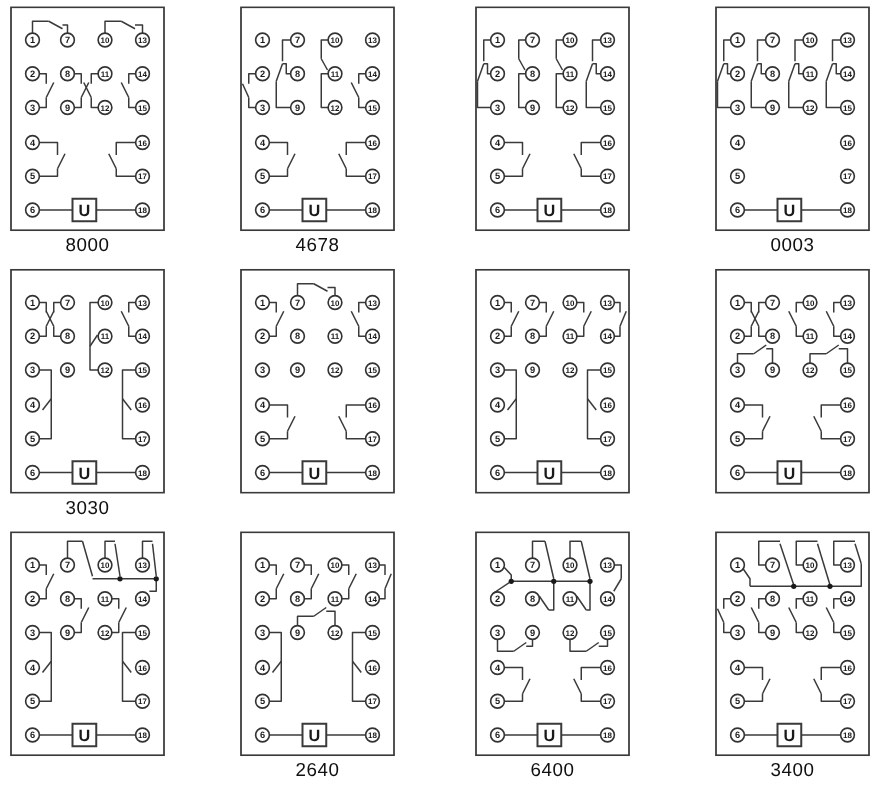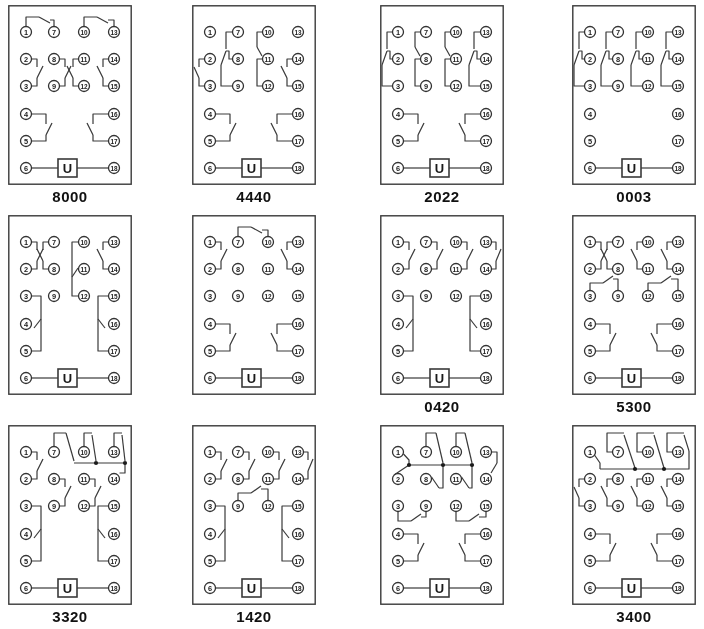--- a/index.html
+++ b/index.html
@@ -21,21 +21,21 @@
     position: absolute;
     width: 124px;
   }
   .panel svg {
     display: block;
   }
   .panel-label {
     width: 124px;
     text-align: center;
     font-size: 15px;
-    font-weight: 700;
+    font-weight: 400;
     color: #111111;
     margin-top: 3px;
     letter-spacing: 0.5px;
   }
 </style>
 </head>
 <body>
 
 <div id="diagram-grid">
     <div class="panel" style="left: 8px; top: 5px;">
@@ -164,21 +164,21 @@
         <text x="18" y="138.6" text-anchor="middle" font-size="7.4" font-weight="bold" fill="#1a1a1a" font-family="&quot;Liberation Sans&quot;, sans-serif">5</text>
         <circle cx="106" cy="136" r="5.5" fill="#ffffff" stroke="#333333" stroke-width="1.3"></circle>
         <text x="106" y="138.6" text-anchor="middle" font-size="6.4" font-weight="bold" fill="#1a1a1a" font-family="&quot;Liberation Sans&quot;, sans-serif">17</text>
         <circle cx="18" cy="163" r="5.5" fill="#ffffff" stroke="#333333" stroke-width="1.3"></circle>
         <text x="18" y="165.6" text-anchor="middle" font-size="7.4" font-weight="bold" fill="#1a1a1a" font-family="&quot;Liberation Sans&quot;, sans-serif">6</text>
         <circle cx="106" cy="163" r="5.5" fill="#ffffff" stroke="#333333" stroke-width="1.3"></circle>
         <text x="106" y="165.6" text-anchor="middle" font-size="6.4" font-weight="bold" fill="#1a1a1a" font-family="&quot;Liberation Sans&quot;, sans-serif">18</text>
         <rect x="50" y="154" width="19" height="18" fill="#ffffff" stroke="#3a3a3a" stroke-width="1.6"></rect>
         <text x="59.5" y="168" text-anchor="middle" font-size="13" font-weight="bold" fill="#1a1a1a" font-family="&quot;Liberation Sans&quot;, sans-serif">U</text>
       </svg>
-      <div class="panel-label">4440</div>
+      <div class="panel-label">4678</div>
     </div>
     <div class="panel" style="left: 380px; top: 5px;">
       <svg width="124" height="180" viewBox="0 0 124 180">
         <rect x="0.8" y="0.8" width="122.4" height="178.4" fill="none" stroke="#3a3a3a" stroke-width="1.4"></rect>
         <path d="M12.5,27 H7 V44" fill="none" stroke="#3a3a3a" stroke-width="1.2" stroke-linejoin="round"></path>
         <path d="M12.5,54 H10 V46 H7" fill="none" stroke="#3a3a3a" stroke-width="1.2" stroke-linejoin="round"></path>
         <path d="M7,46 L2,60" fill="none" stroke="#3a3a3a" stroke-width="1.2" stroke-linejoin="round"></path>
         <path d="M2,60 V81 H12.5" fill="none" stroke="#3a3a3a" stroke-width="1.2" stroke-linejoin="round"></path>
         <path d="M40.5,27 H35 V42" fill="none" stroke="#3a3a3a" stroke-width="1.2" stroke-linejoin="round"></path>
         <path d="M35,42 L40,51" fill="none" stroke="#3a3a3a" stroke-width="1.2" stroke-linejoin="round"></path>
@@ -230,21 +230,20 @@
         <text x="18" y="138.6" text-anchor="middle" font-size="7.4" font-weight="bold" fill="#1a1a1a" font-family="&quot;Liberation Sans&quot;, sans-serif">5</text>
         <circle cx="106" cy="136" r="5.5" fill="#ffffff" stroke="#333333" stroke-width="1.3"></circle>
         <text x="106" y="138.6" text-anchor="middle" font-size="6.4" font-weight="bold" fill="#1a1a1a" font-family="&quot;Liberation Sans&quot;, sans-serif">17</text>
         <circle cx="18" cy="163" r="5.5" fill="#ffffff" stroke="#333333" stroke-width="1.3"></circle>
         <text x="18" y="165.6" text-anchor="middle" font-size="7.4" font-weight="bold" fill="#1a1a1a" font-family="&quot;Liberation Sans&quot;, sans-serif">6</text>
         <circle cx="106" cy="163" r="5.5" fill="#ffffff" stroke="#333333" stroke-width="1.3"></circle>
         <text x="106" y="165.6" text-anchor="middle" font-size="6.4" font-weight="bold" fill="#1a1a1a" font-family="&quot;Liberation Sans&quot;, sans-serif">18</text>
         <rect x="50" y="154" width="19" height="18" fill="#ffffff" stroke="#3a3a3a" stroke-width="1.6"></rect>
         <text x="59.5" y="168" text-anchor="middle" font-size="13" font-weight="bold" fill="#1a1a1a" font-family="&quot;Liberation Sans&quot;, sans-serif">U</text>
       </svg>
-      <div class="panel-label">2022</div>
     </div>
     <div class="panel" style="left: 572px; top: 5px;">
       <svg width="124" height="180" viewBox="0 0 124 180">
         <rect x="0.8" y="0.8" width="122.4" height="178.4" fill="none" stroke="#3a3a3a" stroke-width="1.4"></rect>
         <path d="M12.5,27 H7 V44" fill="none" stroke="#3a3a3a" stroke-width="1.2" stroke-linejoin="round"></path>
         <path d="M12.5,54 H10 V46 H7" fill="none" stroke="#3a3a3a" stroke-width="1.2" stroke-linejoin="round"></path>
         <path d="M7,46 L2,60" fill="none" stroke="#3a3a3a" stroke-width="1.2" stroke-linejoin="round"></path>
         <path d="M2,60 V81 H12.5" fill="none" stroke="#3a3a3a" stroke-width="1.2" stroke-linejoin="round"></path>
         <path d="M40.5,27 H34 V44" fill="none" stroke="#3a3a3a" stroke-width="1.2" stroke-linejoin="round"></path>
         <path d="M40.5,54 H37 V46 H34" fill="none" stroke="#3a3a3a" stroke-width="1.2" stroke-linejoin="round"></path>
@@ -353,20 +352,21 @@
         <text x="18" y="138.6" text-anchor="middle" font-size="7.4" font-weight="bold" fill="#1a1a1a" font-family="&quot;Liberation Sans&quot;, sans-serif">5</text>
         <circle cx="106" cy="136" r="5.5" fill="#ffffff" stroke="#333333" stroke-width="1.3"></circle>
         <text x="106" y="138.6" text-anchor="middle" font-size="6.4" font-weight="bold" fill="#1a1a1a" font-family="&quot;Liberation Sans&quot;, sans-serif">17</text>
         <circle cx="18" cy="163" r="5.5" fill="#ffffff" stroke="#333333" stroke-width="1.3"></circle>
         <text x="18" y="165.6" text-anchor="middle" font-size="7.4" font-weight="bold" fill="#1a1a1a" font-family="&quot;Liberation Sans&quot;, sans-serif">6</text>
         <circle cx="106" cy="163" r="5.5" fill="#ffffff" stroke="#333333" stroke-width="1.3"></circle>
         <text x="106" y="165.6" text-anchor="middle" font-size="6.4" font-weight="bold" fill="#1a1a1a" font-family="&quot;Liberation Sans&quot;, sans-serif">18</text>
         <rect x="50" y="154" width="19" height="18" fill="#ffffff" stroke="#3a3a3a" stroke-width="1.6"></rect>
         <text x="59.5" y="168" text-anchor="middle" font-size="13" font-weight="bold" fill="#1a1a1a" font-family="&quot;Liberation Sans&quot;, sans-serif">U</text>
       </svg>
+      <div class="panel-label">3030</div>
     </div>
     <div class="panel" style="left: 192px; top: 215px;">
       <svg width="124" height="180" viewBox="0 0 124 180">
         <rect x="0.8" y="0.8" width="122.4" height="178.4" fill="none" stroke="#3a3a3a" stroke-width="1.4"></rect>
         <path d="M23.5,27 H29 V35" fill="none" stroke="#3a3a3a" stroke-width="1.2" stroke-linejoin="round"></path>
         <path d="M29,46 L35,34" fill="none" stroke="#3a3a3a" stroke-width="1.2" stroke-linejoin="round"></path>
         <path d="M23.5,54 H29 V46" fill="none" stroke="#3a3a3a" stroke-width="1.2" stroke-linejoin="round"></path>
         <path d="M46,21.5 V12 H59" fill="none" stroke="#3a3a3a" stroke-width="1.2" stroke-linejoin="round"></path>
         <path d="M59,12 L70,18" fill="none" stroke="#3a3a3a" stroke-width="1.2" stroke-linejoin="round"></path>
         <path d="M76,21.5 V15 H70" fill="none" stroke="#3a3a3a" stroke-width="1.2" stroke-linejoin="round"></path>
@@ -474,21 +474,20 @@
         <text x="18" y="138.6" text-anchor="middle" font-size="7.4" font-weight="bold" fill="#1a1a1a" font-family="&quot;Liberation Sans&quot;, sans-serif">5</text>
         <circle cx="106" cy="136" r="5.5" fill="#ffffff" stroke="#333333" stroke-width="1.3"></circle>
         <text x="106" y="138.6" text-anchor="middle" font-size="6.4" font-weight="bold" fill="#1a1a1a" font-family="&quot;Liberation Sans&quot;, sans-serif">17</text>
         <circle cx="18" cy="163" r="5.5" fill="#ffffff" stroke="#333333" stroke-width="1.3"></circle>
         <text x="18" y="165.6" text-anchor="middle" font-size="7.4" font-weight="bold" fill="#1a1a1a" font-family="&quot;Liberation Sans&quot;, sans-serif">6</text>
         <circle cx="106" cy="163" r="5.5" fill="#ffffff" stroke="#333333" stroke-width="1.3"></circle>
         <text x="106" y="165.6" text-anchor="middle" font-size="6.4" font-weight="bold" fill="#1a1a1a" font-family="&quot;Liberation Sans&quot;, sans-serif">18</text>
         <rect x="50" y="154" width="19" height="18" fill="#ffffff" stroke="#3a3a3a" stroke-width="1.6"></rect>
         <text x="59.5" y="168" text-anchor="middle" font-size="13" font-weight="bold" fill="#1a1a1a" font-family="&quot;Liberation Sans&quot;, sans-serif">U</text>
       </svg>
-      <div class="panel-label">0420</div>
     </div>
     <div class="panel" style="left: 572px; top: 215px;">
       <svg width="124" height="180" viewBox="0 0 124 180">
         <rect x="0.8" y="0.8" width="122.4" height="178.4" fill="none" stroke="#3a3a3a" stroke-width="1.4"></rect>
         <path d="M23.5,27 H29 V35" fill="none" stroke="#3a3a3a" stroke-width="1.2" stroke-linejoin="round"></path>
         <path d="M29,46 L35,34" fill="none" stroke="#3a3a3a" stroke-width="1.2" stroke-linejoin="round"></path>
         <path d="M23.5,54 H29 V46" fill="none" stroke="#3a3a3a" stroke-width="1.2" stroke-linejoin="round"></path>
         <path d="M40.5,27 H35 V35" fill="none" stroke="#3a3a3a" stroke-width="1.2" stroke-linejoin="round"></path>
         <path d="M35,46 L29,34" fill="none" stroke="#3a3a3a" stroke-width="1.2" stroke-linejoin="round"></path>
         <path d="M40.5,54 H35 V46" fill="none" stroke="#3a3a3a" stroke-width="1.2" stroke-linejoin="round"></path>
@@ -544,21 +543,20 @@
         <text x="18" y="138.6" text-anchor="middle" font-size="7.4" font-weight="bold" fill="#1a1a1a" font-family="&quot;Liberation Sans&quot;, sans-serif">5</text>
         <circle cx="106" cy="136" r="5.5" fill="#ffffff" stroke="#333333" stroke-width="1.3"></circle>
         <text x="106" y="138.6" text-anchor="middle" font-size="6.4" font-weight="bold" fill="#1a1a1a" font-family="&quot;Liberation Sans&quot;, sans-serif">17</text>
         <circle cx="18" cy="163" r="5.5" fill="#ffffff" stroke="#333333" stroke-width="1.3"></circle>
         <text x="18" y="165.6" text-anchor="middle" font-size="7.4" font-weight="bold" fill="#1a1a1a" font-family="&quot;Liberation Sans&quot;, sans-serif">6</text>
         <circle cx="106" cy="163" r="5.5" fill="#ffffff" stroke="#333333" stroke-width="1.3"></circle>
         <text x="106" y="165.6" text-anchor="middle" font-size="6.4" font-weight="bold" fill="#1a1a1a" font-family="&quot;Liberation Sans&quot;, sans-serif">18</text>
         <rect x="50" y="154" width="19" height="18" fill="#ffffff" stroke="#3a3a3a" stroke-width="1.6"></rect>
         <text x="59.5" y="168" text-anchor="middle" font-size="13" font-weight="bold" fill="#1a1a1a" font-family="&quot;Liberation Sans&quot;, sans-serif">U</text>
       </svg>
-      <div class="panel-label">5300</div>
     </div>
     <div class="panel" style="left: 8px; top: 425px;">
       <svg width="124" height="180" viewBox="0 0 124 180">
         <rect x="0.8" y="0.8" width="122.4" height="178.4" fill="none" stroke="#3a3a3a" stroke-width="1.4"></rect>
         <path d="M23.5,27 H29 V35" fill="none" stroke="#3a3a3a" stroke-width="1.2" stroke-linejoin="round"></path>
         <path d="M29,46 L35,34" fill="none" stroke="#3a3a3a" stroke-width="1.2" stroke-linejoin="round"></path>
         <path d="M23.5,54 H29 V46" fill="none" stroke="#3a3a3a" stroke-width="1.2" stroke-linejoin="round"></path>
         <path d="M46,21.5 V8 H58" fill="none" stroke="#3a3a3a" stroke-width="1.2" stroke-linejoin="round"></path>
         <path d="M58,8 L66,36" fill="none" stroke="#3a3a3a" stroke-width="1.2" stroke-linejoin="round"></path>
         <path d="M66,38 H117" fill="none" stroke="#3a3a3a" stroke-width="1.2" stroke-linejoin="round"></path>
@@ -613,21 +611,20 @@
         <text x="18" y="138.6" text-anchor="middle" font-size="7.4" font-weight="bold" fill="#1a1a1a" font-family="&quot;Liberation Sans&quot;, sans-serif">5</text>
         <circle cx="106" cy="136" r="5.5" fill="#ffffff" stroke="#333333" stroke-width="1.3"></circle>
         <text x="106" y="138.6" text-anchor="middle" font-size="6.4" font-weight="bold" fill="#1a1a1a" font-family="&quot;Liberation Sans&quot;, sans-serif">17</text>
         <circle cx="18" cy="163" r="5.5" fill="#ffffff" stroke="#333333" stroke-width="1.3"></circle>
         <text x="18" y="165.6" text-anchor="middle" font-size="7.4" font-weight="bold" fill="#1a1a1a" font-family="&quot;Liberation Sans&quot;, sans-serif">6</text>
         <circle cx="106" cy="163" r="5.5" fill="#ffffff" stroke="#333333" stroke-width="1.3"></circle>
         <text x="106" y="165.6" text-anchor="middle" font-size="6.4" font-weight="bold" fill="#1a1a1a" font-family="&quot;Liberation Sans&quot;, sans-serif">18</text>
         <rect x="50" y="154" width="19" height="18" fill="#ffffff" stroke="#3a3a3a" stroke-width="1.6"></rect>
         <text x="59.5" y="168" text-anchor="middle" font-size="13" font-weight="bold" fill="#1a1a1a" font-family="&quot;Liberation Sans&quot;, sans-serif">U</text>
       </svg>
-      <div class="panel-label">3320</div>
     </div>
     <div class="panel" style="left: 192px; top: 425px;">
       <svg width="124" height="180" viewBox="0 0 124 180">
         <rect x="0.8" y="0.8" width="122.4" height="178.4" fill="none" stroke="#3a3a3a" stroke-width="1.4"></rect>
         <path d="M23.5,27 H29 V35" fill="none" stroke="#3a3a3a" stroke-width="1.2" stroke-linejoin="round"></path>
         <path d="M29,46 L35,34" fill="none" stroke="#3a3a3a" stroke-width="1.2" stroke-linejoin="round"></path>
         <path d="M23.5,54 H29 V46" fill="none" stroke="#3a3a3a" stroke-width="1.2" stroke-linejoin="round"></path>
         <path d="M51.5,27 H57 V35" fill="none" stroke="#3a3a3a" stroke-width="1.2" stroke-linejoin="round"></path>
         <path d="M57,46 L63,34" fill="none" stroke="#3a3a3a" stroke-width="1.2" stroke-linejoin="round"></path>
         <path d="M51.5,54 H57 V46" fill="none" stroke="#3a3a3a" stroke-width="1.2" stroke-linejoin="round"></path>
@@ -678,21 +675,21 @@
         <text x="18" y="138.6" text-anchor="middle" font-size="7.4" font-weight="bold" fill="#1a1a1a" font-family="&quot;Liberation Sans&quot;, sans-serif">5</text>
         <circle cx="106" cy="136" r="5.5" fill="#ffffff" stroke="#333333" stroke-width="1.3"></circle>
         <text x="106" y="138.6" text-anchor="middle" font-size="6.4" font-weight="bold" fill="#1a1a1a" font-family="&quot;Liberation Sans&quot;, sans-serif">17</text>
         <circle cx="18" cy="163" r="5.5" fill="#ffffff" stroke="#333333" stroke-width="1.3"></circle>
         <text x="18" y="165.6" text-anchor="middle" font-size="7.4" font-weight="bold" fill="#1a1a1a" font-family="&quot;Liberation Sans&quot;, sans-serif">6</text>
         <circle cx="106" cy="163" r="5.5" fill="#ffffff" stroke="#333333" stroke-width="1.3"></circle>
         <text x="106" y="165.6" text-anchor="middle" font-size="6.4" font-weight="bold" fill="#1a1a1a" font-family="&quot;Liberation Sans&quot;, sans-serif">18</text>
         <rect x="50" y="154" width="19" height="18" fill="#ffffff" stroke="#3a3a3a" stroke-width="1.6"></rect>
         <text x="59.5" y="168" text-anchor="middle" font-size="13" font-weight="bold" fill="#1a1a1a" font-family="&quot;Liberation Sans&quot;, sans-serif">U</text>
       </svg>
-      <div class="panel-label">1420</div>
+      <div class="panel-label">2640</div>
     </div>
     <div class="panel" style="left: 380px; top: 425px;">
       <svg width="124" height="180" viewBox="0 0 124 180">
         <rect x="0.8" y="0.8" width="122.4" height="178.4" fill="none" stroke="#3a3a3a" stroke-width="1.4"></rect>
         <path d="M23.5,29 L29,35 V40" fill="none" stroke="#3a3a3a" stroke-width="1.2" stroke-linejoin="round"></path>
         <path d="M29,40 H92" fill="none" stroke="#3a3a3a" stroke-width="1.2" stroke-linejoin="round"></path>
         <path d="M29,40 L14,50" fill="none" stroke="#3a3a3a" stroke-width="1.2" stroke-linejoin="round"></path>
         <path d="M46,21.5 V8 H56" fill="none" stroke="#3a3a3a" stroke-width="1.2" stroke-linejoin="round"></path>
         <path d="M56,8 L63,38" fill="none" stroke="#3a3a3a" stroke-width="1.2" stroke-linejoin="round"></path>
         <path d="M76,21.5 V8 H85" fill="none" stroke="#3a3a3a" stroke-width="1.2" stroke-linejoin="round"></path>
@@ -752,20 +749,21 @@
         <text x="18" y="138.6" text-anchor="middle" font-size="7.4" font-weight="bold" fill="#1a1a1a" font-family="&quot;Liberation Sans&quot;, sans-serif">5</text>
         <circle cx="106" cy="136" r="5.5" fill="#ffffff" stroke="#333333" stroke-width="1.3"></circle>
         <text x="106" y="138.6" text-anchor="middle" font-size="6.4" font-weight="bold" fill="#1a1a1a" font-family="&quot;Liberation Sans&quot;, sans-serif">17</text>
         <circle cx="18" cy="163" r="5.5" fill="#ffffff" stroke="#333333" stroke-width="1.3"></circle>
         <text x="18" y="165.6" text-anchor="middle" font-size="7.4" font-weight="bold" fill="#1a1a1a" font-family="&quot;Liberation Sans&quot;, sans-serif">6</text>
         <circle cx="106" cy="163" r="5.5" fill="#ffffff" stroke="#333333" stroke-width="1.3"></circle>
         <text x="106" y="165.6" text-anchor="middle" font-size="6.4" font-weight="bold" fill="#1a1a1a" font-family="&quot;Liberation Sans&quot;, sans-serif">18</text>
         <rect x="50" y="154" width="19" height="18" fill="#ffffff" stroke="#3a3a3a" stroke-width="1.6"></rect>
         <text x="59.5" y="168" text-anchor="middle" font-size="13" font-weight="bold" fill="#1a1a1a" font-family="&quot;Liberation Sans&quot;, sans-serif">U</text>
       </svg>
+      <div class="panel-label">6400</div>
     </div>
     <div class="panel" style="left: 572px; top: 425px;">
       <svg width="124" height="180" viewBox="0 0 124 180">
         <rect x="0.8" y="0.8" width="122.4" height="178.4" fill="none" stroke="#3a3a3a" stroke-width="1.4"></rect>
         <path d="M22.5,30 L28,38 L28,44" fill="none" stroke="#3a3a3a" stroke-width="1.2" stroke-linejoin="round"></path>
         <path d="M28,44 H117 V26" fill="none" stroke="#3a3a3a" stroke-width="1.2" stroke-linejoin="round"></path>
         <path d="M40.5,27 H35 V8 H52" fill="none" stroke="#3a3a3a" stroke-width="1.2" stroke-linejoin="round"></path>
         <path d="M52,10 L63,43" fill="none" stroke="#3a3a3a" stroke-width="1.2" stroke-linejoin="round"></path>
         <path d="M70.5,27 H65 V8 H82" fill="none" stroke="#3a3a3a" stroke-width="1.2" stroke-linejoin="round"></path>
         <path d="M82,10 L92,43" fill="none" stroke="#3a3a3a" stroke-width="1.2" stroke-linejoin="round"></path>

